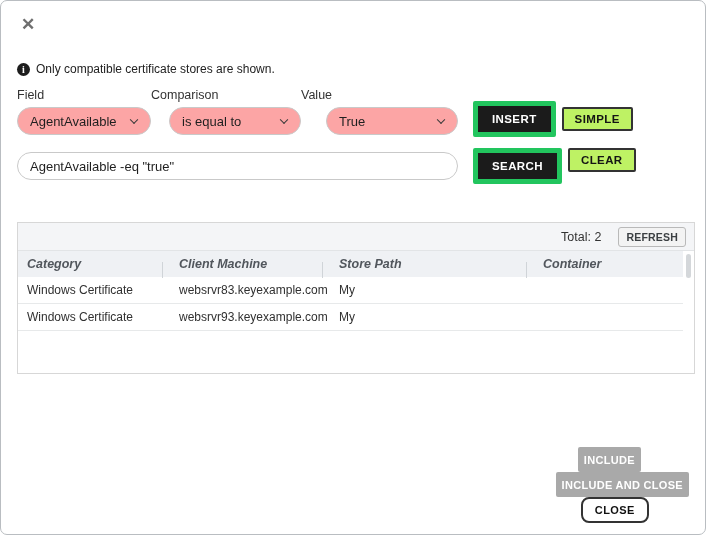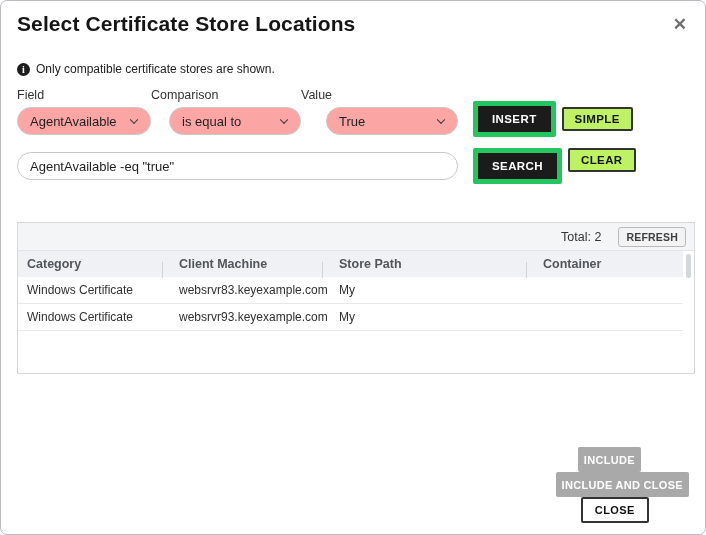--- a/index.html
+++ b/index.html
@@ -97,21 +97,21 @@
   .btn-refresh {
     height: 20px; padding: 0 7px;
     background: #f3f3f3; border: 1px solid #b9b9b9; border-radius: 3px;
     font-size: 10.5px; color: #3c4043; letter-spacing: 0.2px;
     font-family: inherit; cursor: pointer; font-weight: bold;
   }
 
   .scroll-area { position: relative; height: 122px; overflow: hidden; }
   .grid-header {
     display: grid; grid-template-columns: 144px 160px 204px 1fr;
-    width: 665px; height: 26px; background: #eff1f4; align-items: center;
+    width: 665px; height: 26px; background: #eff1f4; align-items: center; font-style: italic;
   }
   .gh-cell {
     font-size: 12.5px; font-weight: 700; color: #51565c;
     padding-left: 17px; position: relative; white-space: nowrap;
   }
   .gh-cell:first-child { padding-left: 9px; }
   .gh-cell + .gh-cell::before {
     content: ""; position: absolute; left: 0; top: 5px;
     height: 16px; width: 1px; background: #d0d4d8;
   }
@@ -134,32 +134,31 @@
   }
   .btn-gray {
     height: 25px; padding: 0 6px;
     background: #a9a9a9; color: #fff; border: none; border-radius: 2px;
     font-size: 11px; font-weight: 700; letter-spacing: 0.3px;
     font-family: inherit; cursor: pointer;
   }
   .btn-gray + .btn-gray { margin-left: 26px; }
   .btn-close {
     height: 26px; padding: 0 12px; margin-left: 11px;
-    background: #fff; color: #111; border: 2px solid #333; border-radius: 2px;
+    background: #fff; color: #111; border: 2px solid #333; border-radius: 8px;
     font-size: 11px; font-weight: 700; letter-spacing: 0.4px;
     font-family: inherit; cursor: pointer;
   }
 </style>
 </head>
 <body>
 
 <div class="dialog">
 
   <div class="dialog-header">
-    <div class="dialog-title">Select Certificate Store Locations</div>
     <div class="close-btn">✕</div>
   </div>
 
   <div class="info-row">
     <span class="info-icon">i</span>
     <span class="info-text">Only compatible certificate stores are shown.</span>
   </div>
 
   <div class="filter">
     <div class="filter-row1">

